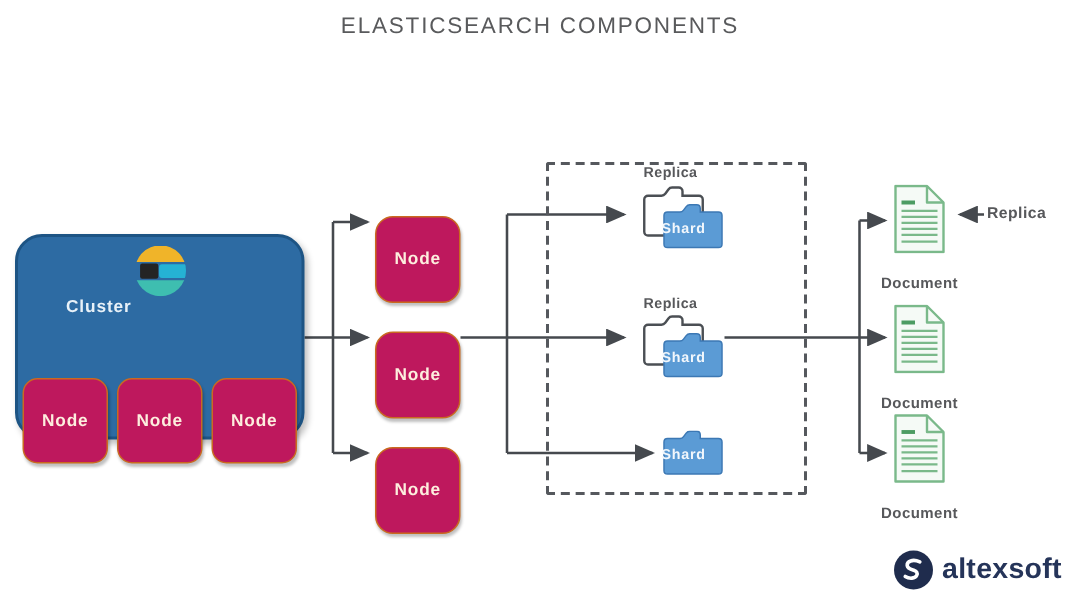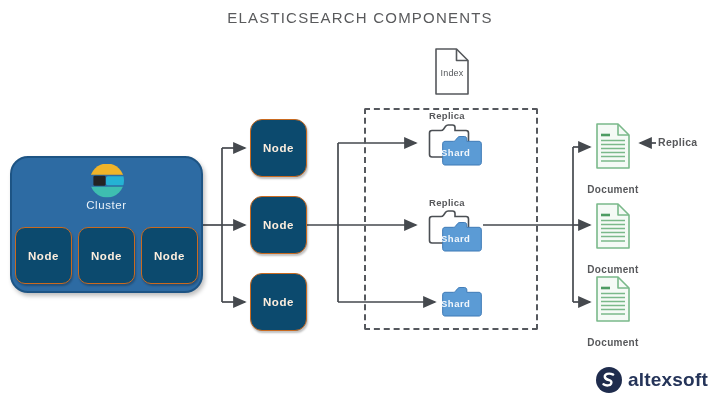--- a/index.html
+++ b/index.html
@@ -14,32 +14,33 @@
   }
   .connectors{left:0;top:0;width:720px;height:404px;pointer-events:none;}
   
   .cluster{
     left:10px;top:156px;width:193px;height:137px;
     background:#2d6ba3;border:2px solid #1d5484;border-radius:18px;
     box-sizing:border-box;box-shadow:2px 3px 4px rgba(0,0,0,.25);
   }
   .es-logo{position:absolute;left:50%;top:3px;transform:translateX(-50%);}
   .cluster-label{
-    position:absolute;left:0;top:41px;width:100%;text-align:center;
-    color:#e8f1f8;font-size:11.5px;font-weight:normal;letter-spacing:.6px;
+    position:absolute;left:0;top:41px;width:100%;text-align:left;
+    color:#e8f1f8;font-size:11.5px;font-weight:bold;letter-spacing:.6px;padding-left:32px;
   }
   .cluster-nodes{
     position:absolute;left:3px;right:3px;bottom:7px;height:57px;
     display:flex;gap:6px;justify-content:center;
   }
   .nodebox{
-    background:#0c4a6e;border:1px solid #c96a20;border-radius:10px;
+    background:#be185d;border:1px solid #c96a20;border-radius:10px;
     box-sizing:border-box;display:flex;align-items:center;justify-content:center;
     color:#fdeede;font-size:11.5px;font-weight:bold;letter-spacing:.6px;
     box-shadow:1px 2px 2px rgba(0,0,0,.25);
+    margin-top:25px;
   }
   .cluster-nodes .nodebox{width:57px;height:57px;}
   .midnode{width:57px;height:58px;border-radius:12px;}
   
   .dashed-box{
     left:364px;top:108px;width:174px;height:222px;
     border:2px dashed #55585d;box-sizing:border-box;border-radius:2px;
   }
   
   .glabel{color:#57585b;text-align:center;font-weight:bold;}
@@ -121,27 +122,20 @@
       <div class="nodebox">Node</div>
     </div>
   </div>
 
   <div class="abs nodebox midnode" style="left:250px;top:119px;">Node</div>
   <div class="abs nodebox midnode" style="left:250px;top:196px;">Node</div>
   <div class="abs nodebox midnode" style="left:250px;top:273px;">Node</div>
 
   <div class="abs dashed-box"></div>
 
-  <div class="abs index-icon">
-    <svg width="34" height="47" viewBox="0 0 34 47">
-      <path d="M1,1 H21.5 L33,12.5 V46 H1 Z" fill="#ffffff" stroke="#55585c" stroke-width="1.6" stroke-linejoin="round"></path>
-      <path d="M21.5,1 V12.5 H33" fill="none" stroke="#55585c" stroke-width="1.6" stroke-linejoin="round"></path>
-    </svg>
-    <div class="inner-label">Index</div>
-  </div>
 
   <div class="abs glabel replica-label" style="left:417px;top:110px;">Replica</div>
   <svg class="abs folder" style="left:428px;top:124px;" width="42" height="34" viewBox="0 0 42 34">
     <path d="M1.5,30.5 V9 C1.5,7.6 2.6,6.5 4,6.5 H13 C14,6.5 14.9,6 15.5,5.2 L17.6,2.3 C18.2,1.5 19.1,1 20.1,1 H24.5 C25.9,1 27,2.1 27,3.5 V6.5 H38 C39.4,6.5 40.5,7.6 40.5,9 V30.5 C40.5,31.9 39.4,33 38,33 H4 C2.6,33 1.5,31.9 1.5,30.5 Z" fill="#ffffff" stroke="#4b4f54" stroke-width="1.6"></path>
   </svg>
   <div class="abs shard-folder" style="left:441px;top:136px;">
     <svg width="42" height="30" viewBox="0 0 42 31">
       <path d="M1,27.5 V8 C1,6.6 2.1,5.5 3.5,5.5 H12 C13,5.5 13.9,5 14.5,4.2 L16.3,1.8 C16.9,1 17.8,0.5 18.8,0.5 H23.5 C24.9,0.5 26,1.6 26,3 V5.5 H38.5 C39.9,5.5 41,6.6 41,8 V27.5 C41,28.9 39.9,30 38.5,30 H3.5 C2.1,30 1,28.9 1,27.5 Z" fill="#5b9bd5" stroke="#3c78b4" stroke-width="1"></path>
     </svg>
     <div class="shard-label">Shard</div>

